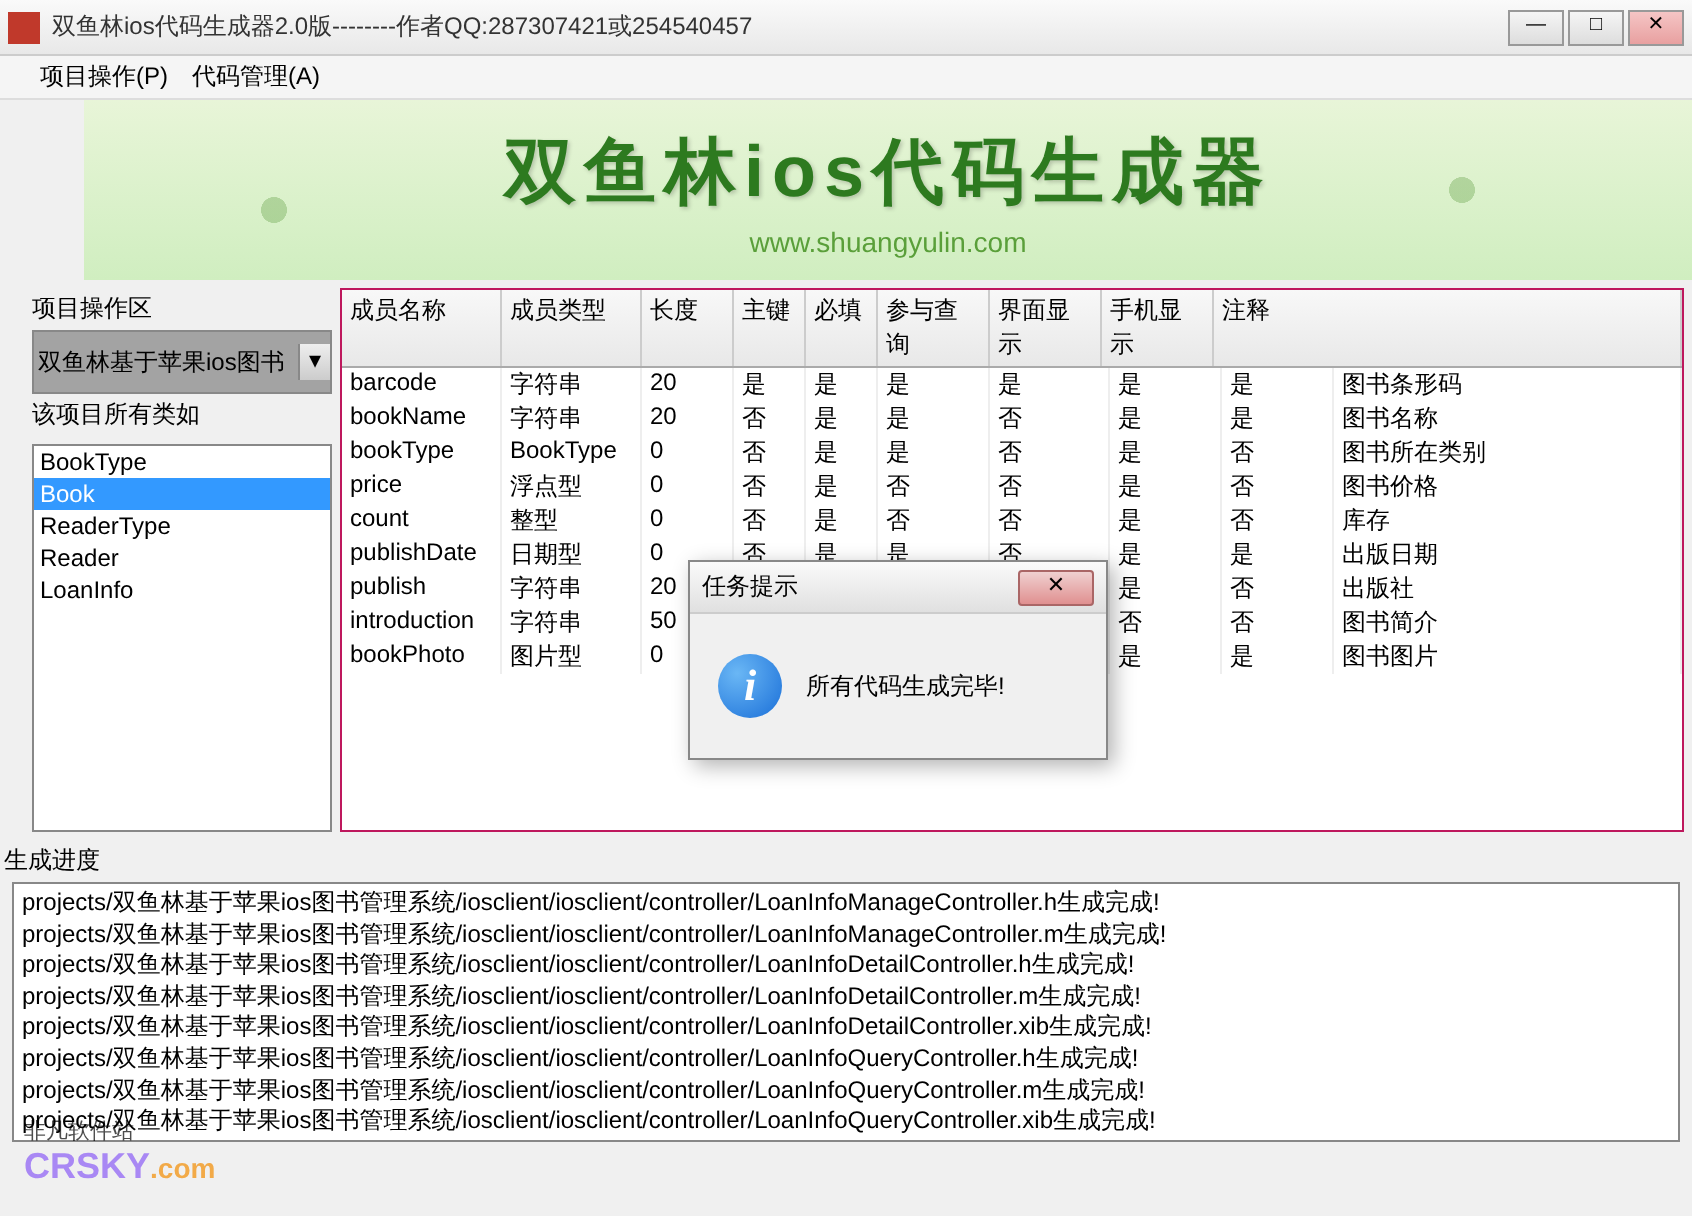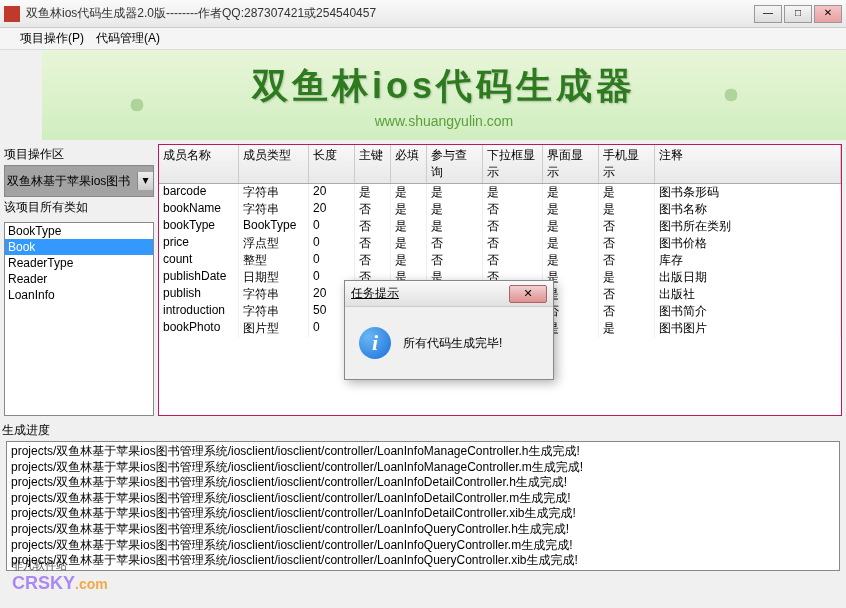--- a/index.html
+++ b/index.html
@@ -9,21 +9,21 @@
 .titlebar .title { flex: 1; color: #333; }
 .winbtn { width: 28px; height: 18px; background: linear-gradient(#f5f5f5,#ddd); border: 1px solid #999; margin-left: 2px; text-align: center; line-height: 14px; font-size: 10px; }
 .winbtn.close { background: linear-gradient(#f5c5c5,#e8a0a0); }
 .menubar { height: 22px; background: #f5f5f5; border-bottom: 1px solid #ddd; display: flex; align-items: center; padding: 0 20px; gap: 12px; font-size: 12px; }
 .banner { height: 90px; background: linear-gradient(#e8f5d8,#d0eec0); display: flex; flex-direction: column; align-items: center; justify-content: center; position: relative; overflow: hidden; margin-left: 42px; }
 .banner::before,.banner::after { content:""; position:absolute; width:30px; height:30px; background: radial-gradient(circle,#4a8f2a 30%,transparent 31%); opacity:.3; }
 .banner::before { left:80px; top:40px; }
 .banner::after { right:100px; top:30px; }
 .banner .main { font-size: 36px; font-weight: bold; color: #2d7a1f; text-shadow: 1px 1px 2px rgba(0,0,0,.2); letter-spacing: 4px; }
 .banner .url { color: #5a9f3a; font-size: 14px; margin-top: 2px; }
-.work { display: flex; padding: 4px; gap: 4px; height: 280px; }
+.work { display: flex; padding: 4px; gap: 4px; height: 280px; margin-left: 12px; }
 .left { width: 150px; display: flex; flex-direction: column; }
 .grouplabel { font-size: 12px; margin: 2px 0; }
 .combo { height: 32px; border: 1px solid #888; background: #a3a3a3; display: flex; align-items: center; padding: 0 2px; font-size: 12px; position: relative; }
 .combo .arrow { position: absolute; right: 0; width: 16px; height: 18px; background: linear-gradient(#eee,#ccc); border-left: 1px solid #888; text-align: center; line-height: 16px; }
 .listbox { flex: 1; border: 1px solid #888; background: #fff; overflow: auto; margin-top: 4px; }
 .listbox div { padding: 1px 3px; }
 .listbox .sel { background: #3399ff; color: #fff; }
 .right { flex: 1; border: 1px solid #be185d; background: #fff; display: flex; flex-direction: column; }
 .thead { display: flex; background: linear-gradient(#f8f8f8,#e8e8e8); border-bottom: 1px solid #aaa; }
 .th { border-right: 1px solid #ccc; padding: 2px 4px; font-size: 12px; }
@@ -31,21 +31,21 @@
 .tr { display: flex; }
 .td { border-right: 1px solid #eee; padding: 0 4px; font-size: 12px; white-space: nowrap; overflow: hidden; }
 .c0{width:80px}.c1{width:70px}.c2{width:46px}.c3{width:36px}.c4{width:36px}.c5{width:56px}.c6{width:60px}.c7{width:56px}.c8{width:56px}.c9{flex:1}
 .proglabel { font-size: 12px; margin: 2px 2px; }
 .log { margin: 0 6px 6px; height: 130px; border: 1px solid #888; background: #fff; overflow: auto; padding: 2px 4px; font-size: 12px; line-height: 1.3; }
 .watermark { position: absolute; left: 12px; bottom: 14px; opacity: .7; font-size: 11px; }
 .watermark .logo { font-size: 18px; color: #8b5cf6; font-weight: bold; }
 .watermark .dom { color: #f28c00; font-size: 14px; font-weight: bold; }
 .dialog { position: absolute; left: 344px; top: 280px; width: 210px; background: #f0f0f0; border: 1px solid #888; box-shadow: 3px 3px 10px rgba(0,0,0,.3); }
 .dlgtitle { height: 26px; background: linear-gradient(#fafafa,#e0e0e0); display: flex; align-items: center; padding: 0 6px; border-bottom: 1px solid #ccc; }
-.dlgtitle span:first-child { flex: 1; text-decoration: underline; }
+.dlgtitle span:first-child { flex: 1; }
 .dlgclose { width: 38px; height: 18px; background: linear-gradient(#f0d0d0,#e09090); border: 1px solid #a66; border-radius: 2px; text-align: center; line-height: 14px; font-size: 11px; }
 .dlgbody { padding: 20px 14px; display: flex; align-items: center; gap: 12px; }
 .infoicon { width: 32px; height: 32px; border-radius: 50%; background: radial-gradient(circle at 30% 30%,#6ab7f5,#1a6fd8); color: #fff; font-family: Georgia,serif; font-size: 22px; font-weight: bold; font-style: italic; text-align: center; line-height: 32px; }
 .dlgfoot { padding: 8px 12px 12px; text-align: right; }
 .okbtn { width: 72px; height: 24px; background: linear-gradient(#fafafa,#ddd); border: 1px solid #888; font-size: 12px; }
 </style>
 </head>
 <body>
 
 <div class="titlebar">
@@ -83,21 +83,20 @@
       </div>
   </div>
   <div class="right">
     <div class="thead" id="thead">
         <div class="th c0">成员名称</div>
         <div class="th c1">成员类型</div>
         <div class="th c2">长度</div>
         <div class="th c3">主键</div>
         <div class="th c4">必填</div>
         <div class="th c5">参与查询</div>
-        <div class="th c6">下拉框显示</div>
         <div class="th c7">界面显示</div>
         <div class="th c8">手机显示</div>
         <div class="th c9">注释</div>
       </div>
     <div class="tbody" id="tbody">
         <div class="tr">
           <div class="td c0">barcode</div>
           <div class="td c1">字符串</div>
           <div class="td c2">20</div>
           <div class="td c3">是</div>

